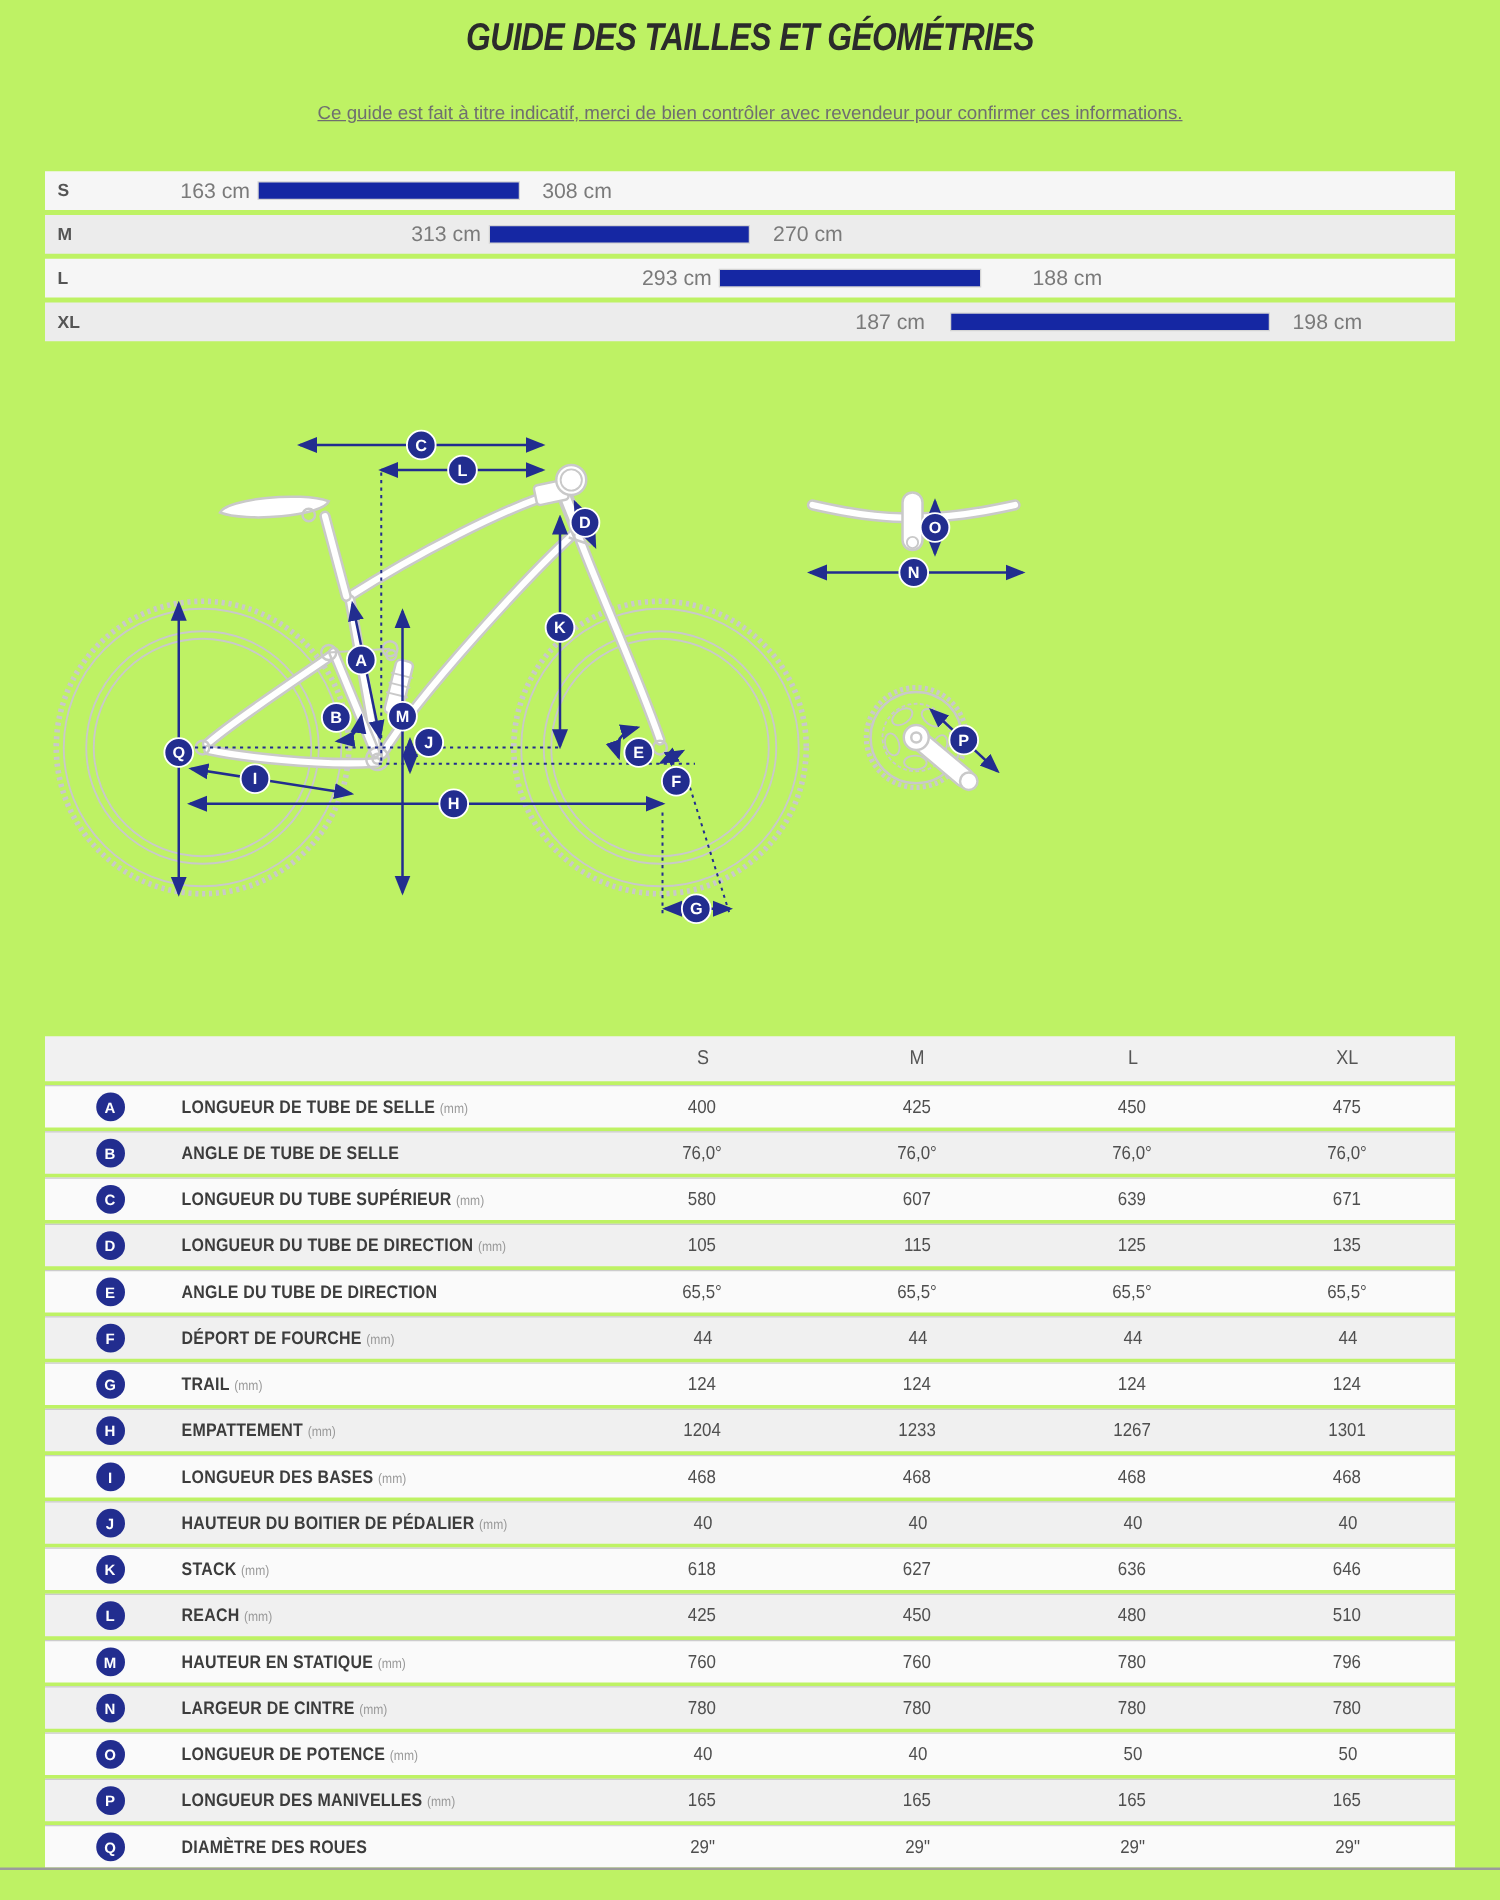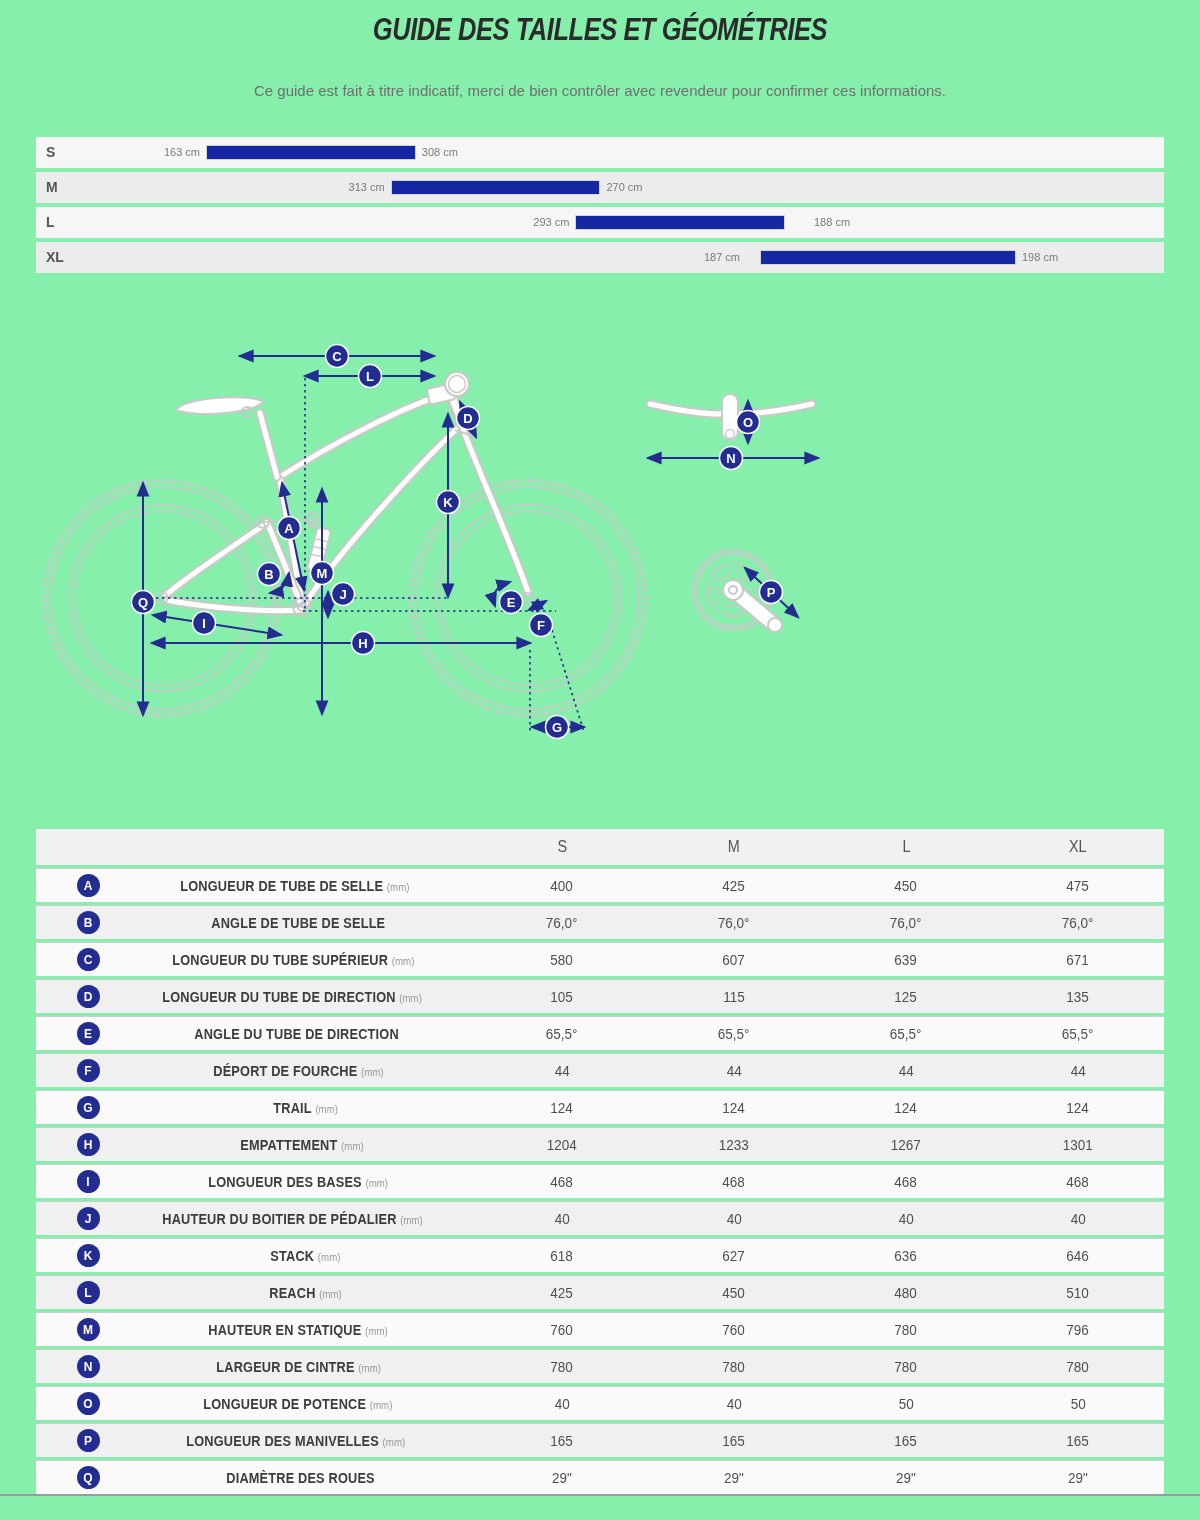--- a/index.html
+++ b/index.html
@@ -1,32 +1,32 @@
 <!DOCTYPE html>
 <html><head>
 <meta charset="utf-8">
 <style>
   html,body{margin:0;padding:0;background:#fff;}
-  .page{position:relative;width:1200px;height:1520px;background:#86efac;overflow:hidden;
+  .page{position:relative;width:1200px;height:1520px;background:#bef264;overflow:hidden;
         font-family:"Liberation Sans","DejaVu Sans",sans-serif;}
 
   
   .title{position:absolute;top:12px;left:0;width:1200px;text-align:center;
          font-size:31px;font-weight:800;font-style:italic;color:#2b2b2b;
          letter-spacing:-0.5px;transform:scaleX(0.82);margin:0;}
   .subtitle{position:absolute;top:82px;left:0;width:1200px;text-align:center;
-            font-size:15px;color:#6f6f6f;margin:0;}
+            font-size:15px;color:#6f6f6f;margin:0;text-decoration:underline;}
 
   
   .size-guide{position:absolute;top:137px;left:36px;width:1128px;}
   .size-row{position:relative;height:31px;margin-bottom:4px;background:#f6f6f6;}
   .size-row.alt{background:#ececec;}
   .szlab{position:absolute;left:10px;top:0;line-height:31px;font-size:14px;
          font-weight:600;color:#555;}
-  .cm{position:absolute;top:0;line-height:31px;font-size:11px;color:#7a7a7a;white-space:nowrap;}
+  .cm{position:absolute;top:0;line-height:31px;font-size:17px;color:#7a7a7a;white-space:nowrap;margin-left:12px;}
   .szbar{position:absolute;top:9px;height:13px;background:#1527A3;
          box-shadow:0 0 0 1px #d4d4d4;}
 
   
   .diagram{position:absolute;top:330px;left:0;}
   .tube{stroke:#c9c9c9;stroke-width:9;fill:none;stroke-linecap:round;}
   .tubeW{stroke:#fff;stroke-width:5;fill:none;stroke-linecap:round;}
   .ht{stroke:#c9c9c9;stroke-width:13;fill:none;stroke-linecap:round;}
   .htW{stroke:#fff;stroke-width:7;fill:none;stroke-linecap:round;}
   .g1{stroke:#c9c9c9;stroke-width:2;fill:none;}
@@ -39,21 +39,21 @@
   .dot{stroke:#222D8F;stroke-width:1.6;fill:none;stroke-dasharray:2.5 3.5;}
   .bdg{fill:#222D8F;stroke:#fff;stroke-width:1.5;}
   .bdgt{fill:#fff;font-family:"Liberation Sans",sans-serif;font-size:13px;
         font-weight:bold;text-anchor:middle;}
 
   
   table.geo{position:absolute;top:826px;left:36px;width:1128px;
             border-collapse:separate;border-spacing:0 3px;table-layout:fixed;}
   table.geo td{padding:0;vertical-align:middle;}
   .c-letter{width:104px;text-align:center;}
-  .c-label{width:336px;text-align:center;}
+  .c-label{width:336px;text-align:left;}
   .c-val{width:172px;text-align:center;}
   thead td{background:#f1f1f1;height:36px;font-size:16px;color:#555;text-align:center;}
   tbody td{height:33px;border-top:1px solid #ccc;background:#fafafa;
            font-size:15px;color:#4f4f4f;}
   tbody tr.alt td{background:#f0f0f0;}
   .badge{display:inline-flex;width:23px;height:23px;border-radius:50%;
          background:#222D8F;color:#fff;font-size:12px;font-weight:bold;
          align-items:center;justify-content:center;}
   .lblwrap{display:inline-block;transform:scaleX(0.88);transform-origin:left center;
            padding-left:6px;white-space:nowrap;}

